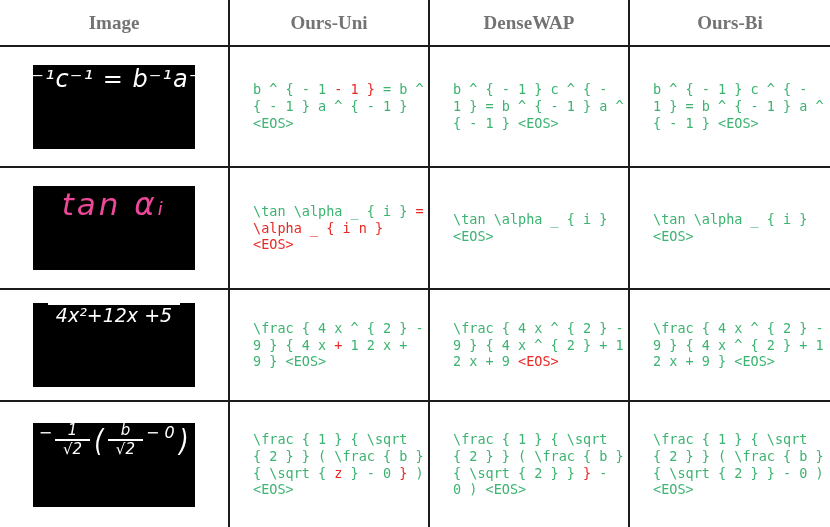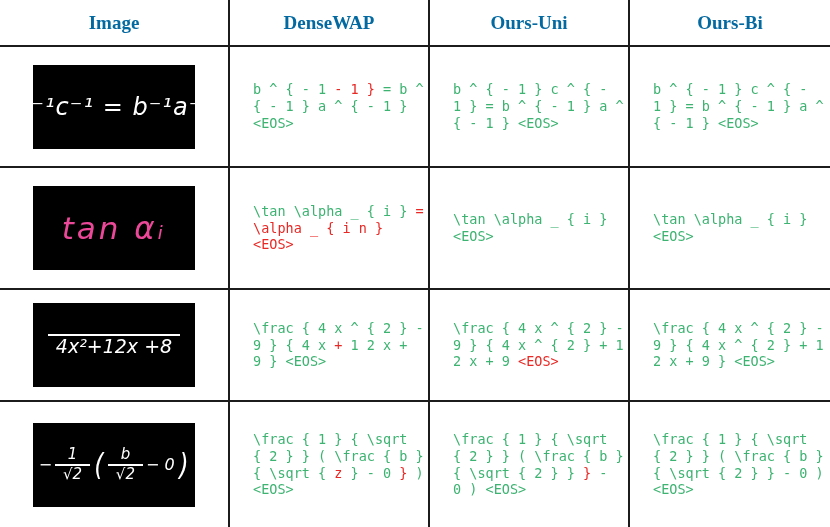--- a/index.html
+++ b/index.html
@@ -12,26 +12,26 @@
     display: grid;
     grid-template-columns: 230px 200px 200px 200px;
     grid-template-rows: 47px 121px 122px 112px 125px;
     width: 830px; height: 527px;
   }
   .cell { box-sizing: border-box; }
   .v-line { border-right: 2px solid #1c1c1c; }
   .h-line { border-bottom: 2px solid #1c1c1c; }
   .head-cell {
     display: flex; align-items: center; justify-content: center;
-    font-weight: bold; font-size: 19px; color: #0369a1;
+    font-weight: bold; font-size: 19px; color: #737373;
   }
   .img-cell { display: flex; align-items: center; justify-content: center; }
   .blackboard {
     width: 162px; height: 84px;
-    display: flex; align-items: center; justify-content: center;
+    display: flex; align-items: flex-start; justify-content: center;
     color: #fff;
     font-family: "DejaVu Sans", sans-serif;
     font-style: italic;
   }
   .hw-inline-1 { font-size: 24px; letter-spacing: 1px; white-space: nowrap; }
   .hw-inline-2 { font-size: 31px; letter-spacing: 3px; white-space: nowrap; }
   .hw-frac { display: inline-flex; flex-direction: column; align-items: center; line-height: 1.05; }
   .hw-num { padding: 0 8px 1px 8px; }
   .hw-den { border-top: 2px solid #fff; padding: 1px 8px 0 8px; }
   .hw-frac-lg { font-size: 19px; }
@@ -52,24 +52,24 @@
 </head>
 <body>
 
 <div class="page">
   <div class="table">
 
     <div class="cell head-cell v-line h-line">
       <span>Image</span>
     </div>
     <div class="cell head-cell v-line h-line">
-      <span>DenseWAP</span>
+      <span>Ours-Uni</span>
     </div>
     <div class="cell head-cell v-line h-line">
-      <span>Ours-Uni</span>
+      <span>DenseWAP</span>
     </div>
     <div class="cell head-cell h-line">
       <span>Ours-Bi</span>
     </div>
 
     <div class="cell img-cell v-line h-line">
       <div class="blackboard" title="b^{-1}c^{-1}=b^{-1}a^{-1}" style="background: rgb(0, 0, 0); color: rgb(255, 255, 255);">
         <span class="hw-inline-1">b⁻¹c⁻¹ = b⁻¹a⁻¹</span>
       </div>
     </div>
@@ -92,21 +92,21 @@
 \alpha _ { i n }
 &lt;EOS&gt;</span></div></div>
     <div class="cell pred-cell v-line h-line"><div><span class="tok-ok">\tan \alpha _ { i }
 &lt;EOS&gt;</span></div></div>
     <div class="cell pred-cell h-line"><div><span class="tok-ok">\tan \alpha _ { i }
 &lt;EOS&gt;</span></div></div>
 
     <div class="cell img-cell v-line h-line">
       <div class="blackboard" title="\frac { 4 x ^ { 2 } - 9 } { 4 x ^ { 2 } + 1 2 x + 9 }" style="background: rgb(0, 0, 0); color: rgb(255, 255, 255);">
         <span class="hw-frac hw-frac-lg">
-          <span class="hw-den">4x²+12x +8</span>
+          <span class="hw-den">4x²+12x +5</span>
         </span>
       </div>
     </div>
     <div class="cell pred-cell v-line h-line"><div><span class="tok-ok">\frac { 4 x ^ { 2 } -
 9 } { 4 x </span><span class="tok-err">+</span><span class="tok-ok"> 1 2 x +
 9 } &lt;EOS&gt;</span></div></div>
     <div class="cell pred-cell v-line h-line"><div><span class="tok-ok">\frac { 4 x ^ { 2 } -
 9 } { 4 x ^ { 2 } + 1
 2 x + 9 </span><span class="tok-err">&lt;EOS&gt;</span></div></div>
     <div class="cell pred-cell h-line"><div><span class="tok-ok">\frac { 4 x ^ { 2 } -

